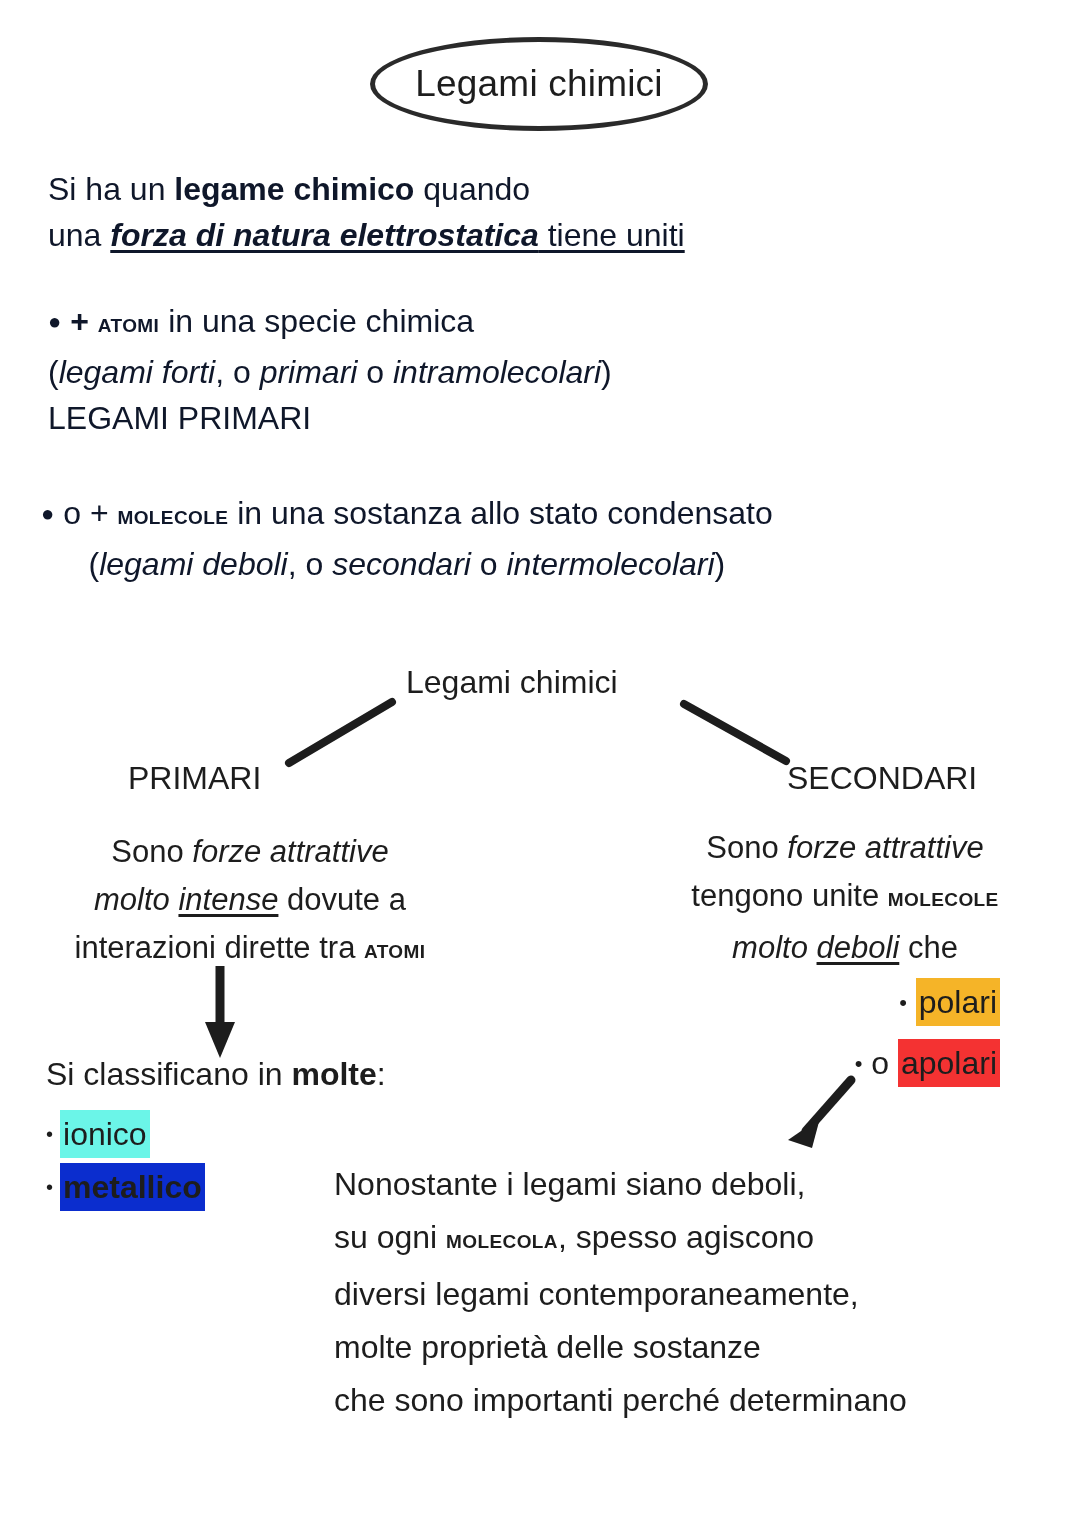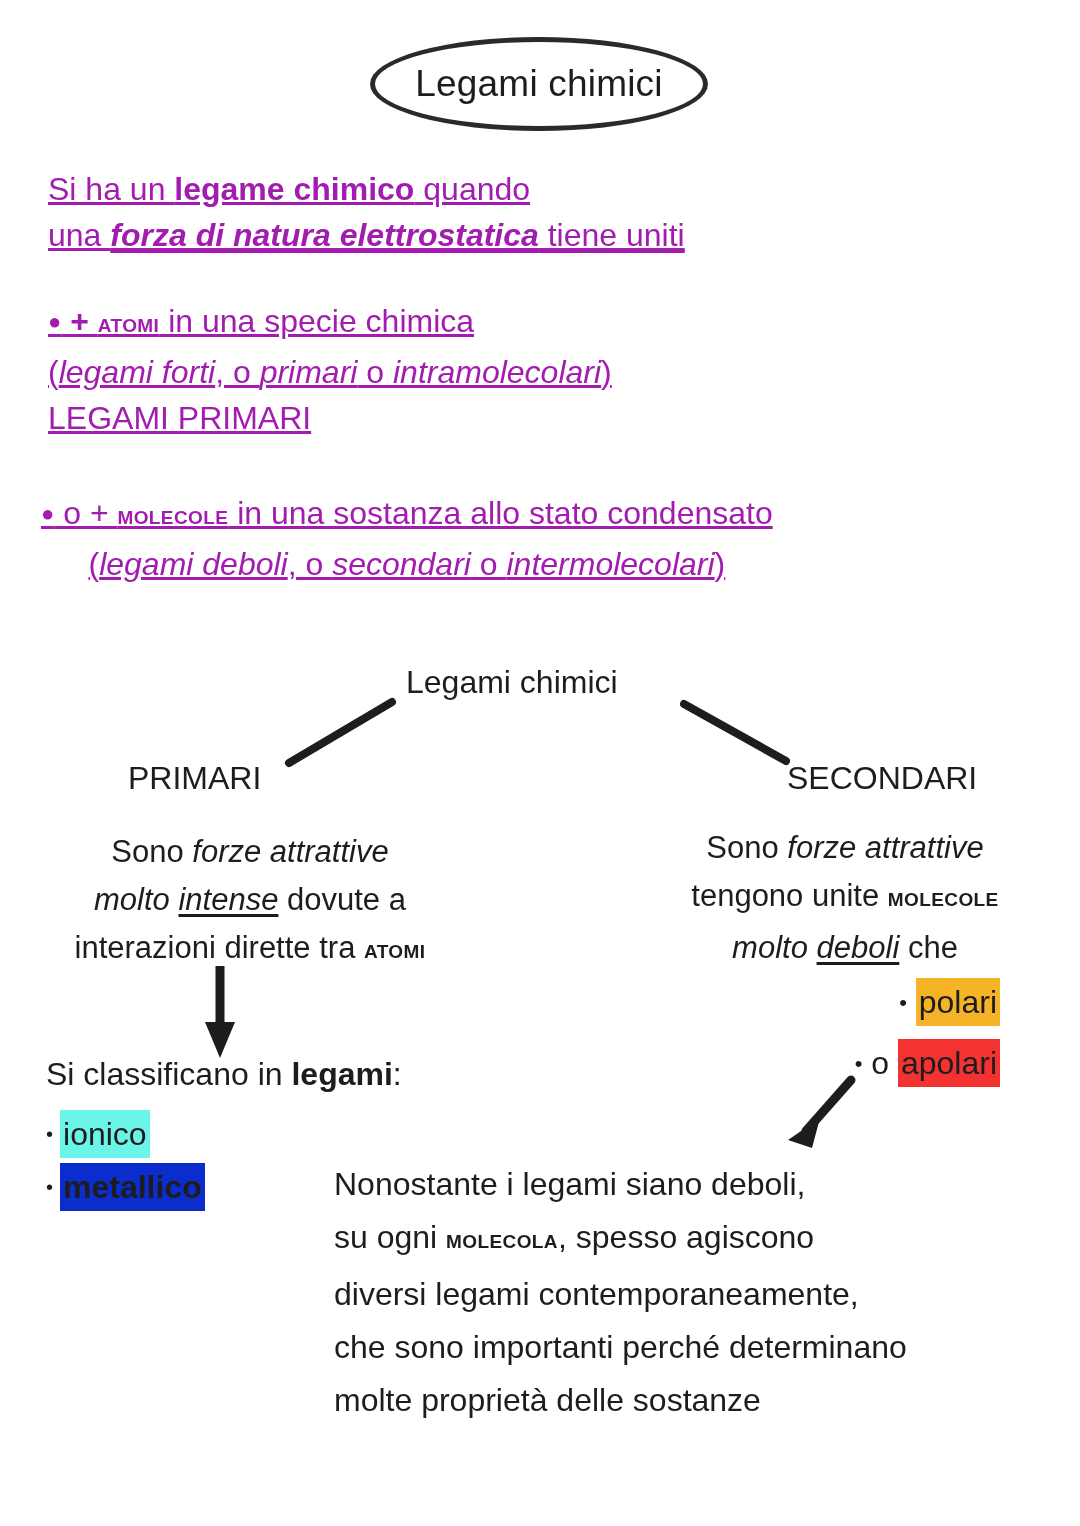--- a/index.html
+++ b/index.html
@@ -28,21 +28,21 @@
   #title-text {
     left: 370px; top: 37px;
     width: 338px; height: 94px;
     display: flex; align-items: center; justify-content: center;
     font-size: 37px;
     letter-spacing: 0.2px;
     color: #1d1d1d;
   }
 
   
-  .para { font-size: 32px; line-height: 46px; color: #a21caf; white-space: nowrap; text-decoration: underline; }
+  .para { font-size: 32px; line-height: 46px; color: #0f172a; white-space: nowrap; }
   .b   { font-weight: bold; }
   .i   { font-style: italic; }
   .u   { text-decoration: underline; text-underline-offset: 4px; }
   .biu { font-weight: bold; font-style: italic; text-decoration: underline; text-underline-offset: 4px; }
   .sc  { font-weight: bold; font-size: 19px; letter-spacing: 0.4px; }
   .bullet { font-size: 22px; vertical-align: 3px; }
 
   #intro-block   { left: 48px; top: 166px; }
   #atomi-block   { left: 48px; top: 298px; }
   #molecole-block{ left: 41px; top: 490px; text-align: center; }
@@ -164,33 +164,33 @@
     <span class="bullet">•</span>
     <span class="hl hl-orange">polari</span>
   </div>
   <div>
     <span class="bullet">•</span>
     <span>o </span><span class="hl hl-red">apolari</span>
   </div>
 </div>
 
 <div class="abs" id="classify-head">
-  <span>Si classificano in </span><span class="b">legami</span><span>:</span>
+  <span>Si classificano in </span><span class="b">molte</span><span>:</span>
 </div>
 
 <div class="abs" id="classify-list">
   <div class="row">
     <span class="dot">•</span><span class="hl hl-cyan">ionico</span>
   </div>
   <div class="row">
     <span class="dot">•</span><span class="hl hl-navy">metallico</span>
   </div>
 </div>
 
 <div class="abs" id="closing-para">
   <div class="line">Nonostante i legami siano deboli,</div>
   <div class="line">
     <span>su ogni </span><span class="sc">MOLECOLA</span><span>, spesso agiscono</span>
   </div>
   <div class="line">diversi legami contemporaneamente,</div>
+  <div class="line">molte proprietà delle sostanze</div>
   <div class="line">che sono importanti perché determinano</div>
-  <div class="line">molte proprietà delle sostanze</div>
 </div>
 
 </body></html>

